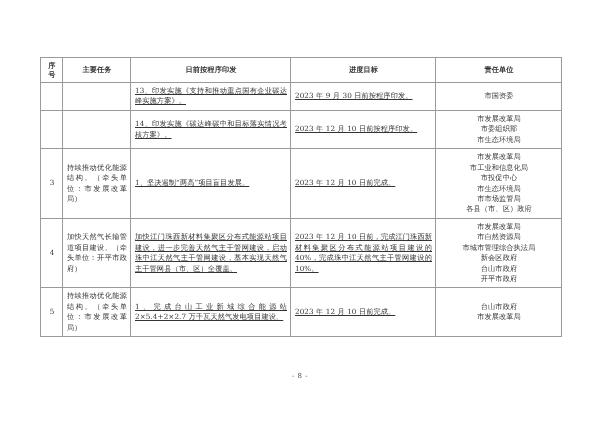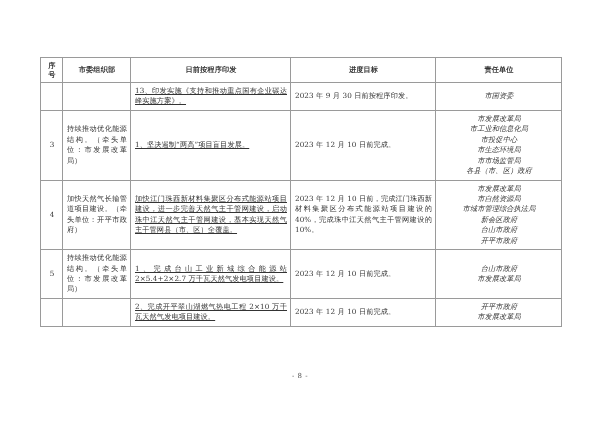--- a/index.html
+++ b/index.html
@@ -72,26 +72,26 @@
   td.work {
     text-align: justify;
     text-align-last: left;
     vertical-align: middle;
     text-decoration: underline;
   }
   td.goal {
     text-align: justify;
     text-align-last: left;
     vertical-align: middle;
+    text-decoration: underline;
   }
   td.unit {
     text-align: center;
     vertical-align: middle;
     line-height: 1.5;
-    font-style: italic;
   }
   td.blank { }
   .unit-line { display: block; white-space: nowrap; }
   .hdr-seq span { display: block; line-height: 1.25; }
 
   .page-number {
     position: absolute;
     left: 0;
     top: 372px;
     width: 600px;
@@ -114,34 +114,45 @@
         <col class="col-work">
         <col class="col-goal">
         <col class="col-unit">
       </colgroup>
       <thead>
         <tr>
           <th class="hdr-seq">
             <span>序</span>
             <span>号</span>
           </th>
-          <th>市委组织部</th>
+          <th>主要任务</th>
           <th>日前按程序印发</th>
           <th>进度目标</th>
           <th>责任单位</th>
         </tr>
       </thead>
       <tbody>
           <tr>
             <td class="seq blank"></td>
             <td class="task blank"></td>
             <td class="work">13、印发实施《支持和推动重点国有企业碳达峰实施方案》。</td>
             <td class="goal">2023 年 9 月 30 日前按程序印发。</td>
             <td class="unit">
               <span class="unit-line">市国资委</span>
+            </td>
+          </tr>
+          <tr>
+            <td class="seq blank"></td>
+            <td class="task blank"></td>
+            <td class="work">14、印发实施《碳达峰碳中和目标落实情况考核方案》。</td>
+            <td class="goal">2023 年 12 月 10 日前按程序印发。</td>
+            <td class="unit">
+              <span class="unit-line">市发展改革局</span>
+              <span class="unit-line">市委组织部</span>
+              <span class="unit-line">市生态环境局</span>
             </td>
           </tr>
           <tr>
             <td class="seq">3</td>
             <td class="task">持续推动优化能源结构。（牵头单位：市发展改革局）</td>
             <td class="work">1、坚决遏制“两高”项目盲目发展。</td>
             <td class="goal">2023 年 12 月 10 日前完成。</td>
             <td class="unit">
               <span class="unit-line">市发展改革局</span>
               <span class="unit-line">市工业和信息化局</span>
@@ -168,29 +179,19 @@
           <tr>
             <td class="seq">5</td>
             <td class="task">持续推动优化能源结构。（牵头单位：市发展改革局）</td>
             <td class="work">1、完成台山工业新城综合能源站2×5.4+2×2.7 万千瓦天然气发电项目建设。</td>
             <td class="goal">2023 年 12 月 10 日前完成。</td>
             <td class="unit">
               <span class="unit-line">台山市政府</span>
               <span class="unit-line">市发展改革局</span>
             </td>
           </tr>
-          <tr>
-            <td class="seq blank"></td>
-            <td class="task blank"></td>
-            <td class="work">2、完成开平翠山湖燃气热电工程 2×10 万千瓦天然气发电项目建设。</td>
-            <td class="goal">2023 年 12 月 10 日前完成。</td>
-            <td class="unit">
-              <span class="unit-line">开平市政府</span>
-              <span class="unit-line">市发展改革局</span>
-            </td>
-          </tr>
         </tbody>
     </table>
   </div>
 
   <div class="page-number">- 8 -</div>
 
 </div>
 
 </body></html>

